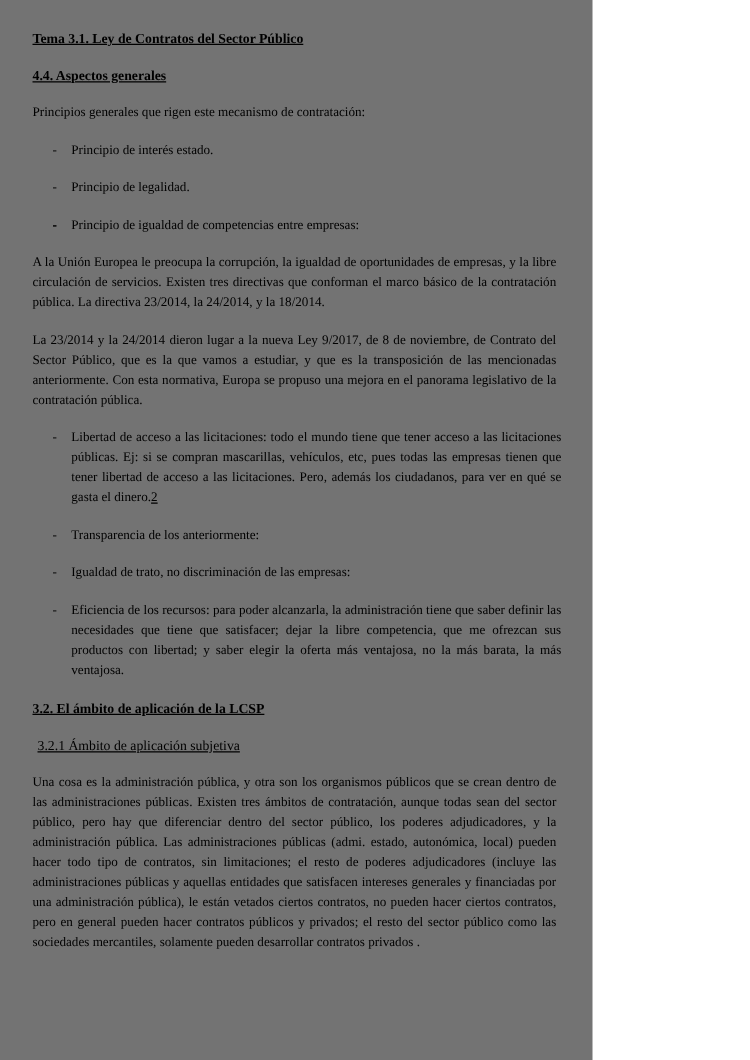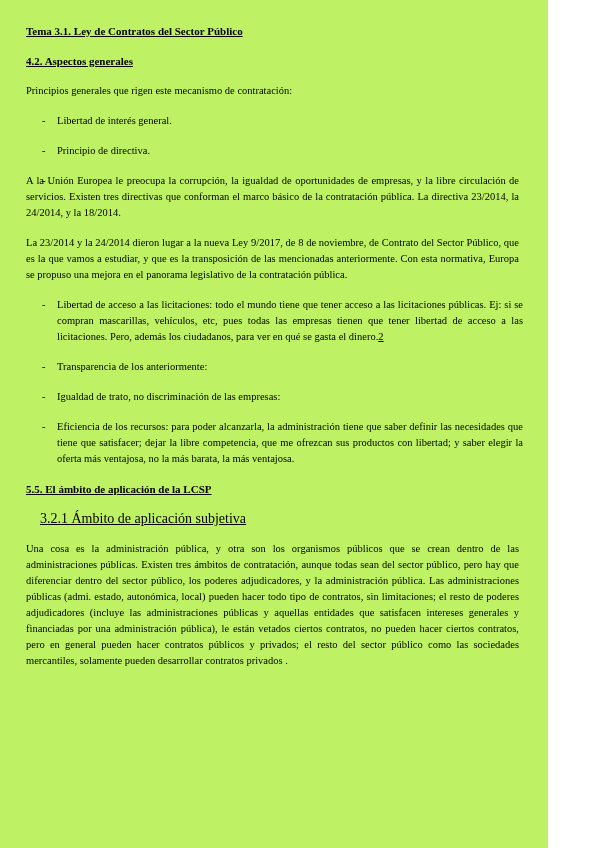--- a/index.html
+++ b/index.html
@@ -2,44 +2,44 @@
 <html lang="es"><head>
 <meta charset="utf-8">
 <style>
   html, body {
     margin: 0;
     padding: 0;
     background: #ffffff;
   }
   .page {
     box-sizing: border-box;
-    width: 548px;
+    width: 474px;
     height: 848px;
-    background: #bef264;
+    background: #737373;
     padding: 23px 25px 0 26px;
     font-family: "Liberation Serif", "DejaVu Serif", serif;
     font-size: 10.5px;
     line-height: 16px;
     color: #000000;
     text-align: justify;
     overflow: hidden;
   }
   .doc-title,
   .section-heading {
     font-size: 11px;
     font-weight: bold;
     text-decoration: underline;
     margin: 0 0 14px 0;
     text-align: left;
   }
   .sub-heading {
-    font-size: 14px;
+    font-size: 11px;
     font-weight: normal;
     text-decoration: underline;
-    margin: 0 0 14px 14px;
+    margin: 0 0 14px 4px;
     text-align: left;
   }
   p.para {
     margin: 0 4px 14px 0;
   }
   ul.dash-list {
     list-style: none;
     margin: 0;
     padding: 0;
   }
@@ -57,38 +57,39 @@
     text-decoration: underline;
   }
 </style>
 </head>
 <body>
 
 <div class="page">
 
   <div class="doc-title">Tema 3.1. Ley de Contratos del Sector Público</div>
 
-  <div class="section-heading">4.2. Aspectos generales</div>
+  <div class="section-heading">4.4. Aspectos generales</div>
 
   <p class="para">Principios generales que rigen este mecanismo de contratación:</p>
 
   <ul class="dash-list">
     <li>
       <span class="marker">-</span>
-      <span>Libertad de interés general.</span>
+      <span>Principio de interés estado.</span>
     </li>
     <li>
       <span class="marker">-</span>
-      <span>Principio de directiva.</span>
+      <span>Principio de legalidad.</span>
     </li>
     <li>
       <span class="marker">-</span>
     </li>
     <li>
       <span class="marker">-</span>
+      <span>Principio de igualdad de competencias entre empresas:</span>
     </li>
   </ul>
 
 
   <p class="para">A la Unión Europea le preocupa la corrupción, la igualdad de oportunidades de empresas, y la libre circulación de servicios. Existen tres directivas que conforman el marco básico de la contratación pública. La directiva 23/2014, la 24/2014, y la 18/2014.</p>
 
   <p class="para">La 23/2014 y la 24/2014 dieron lugar a la nueva Ley 9/2017, de 8 de noviembre, de Contrato del Sector Público, que es la que vamos a estudiar, y que es la transposición de las mencionadas anteriormente. Con esta normativa, Europa se propuso una mejora en el panorama legislativo de la contratación pública.</p>
 
 
   <ul class="dash-list">
@@ -103,19 +104,19 @@
     <li>
       <span class="marker">-</span>
       <span>Igualdad de trato, no discriminación de las empresas:</span>
     </li>
     <li>
       <span class="marker">-</span>
       <span>Eficiencia de los recursos: para poder alcanzarla, la administración tiene que saber definir las necesidades que tiene que satisfacer; dejar la libre competencia, que me ofrezcan sus productos con libertad; y saber elegir la oferta más ventajosa, no la más barata, la más ventajosa.</span>
     </li>
   </ul>
 
-  <div class="section-heading">5.5. El ámbito de aplicación de la LCSP</div>
+  <div class="section-heading">3.2. El ámbito de aplicación de la LCSP</div>
 
   <div class="sub-heading">3.2.1 Ámbito de aplicación subjetiva</div>
 
   <p class="para">Una cosa es la administración pública, y otra son los organismos públicos que se crean dentro de las administraciones públicas. Existen tres ámbitos de contratación, aunque todas sean del sector público, pero hay que diferenciar dentro del sector público, los poderes adjudicadores, y la administración pública. Las administraciones públicas (admi. estado, autonómica, local) pueden hacer todo tipo de contratos, sin limitaciones; el resto de poderes adjudicadores (incluye las administraciones públicas y aquellas entidades que satisfacen intereses generales y financiadas por una administración pública), le están vetados ciertos contratos, no pueden hacer ciertos contratos, pero en general pueden hacer contratos públicos y privados; el resto del sector público como las sociedades mercantiles, solamente pueden desarrollar contratos privados .</p>
 
 </div>
 
 </body></html>

